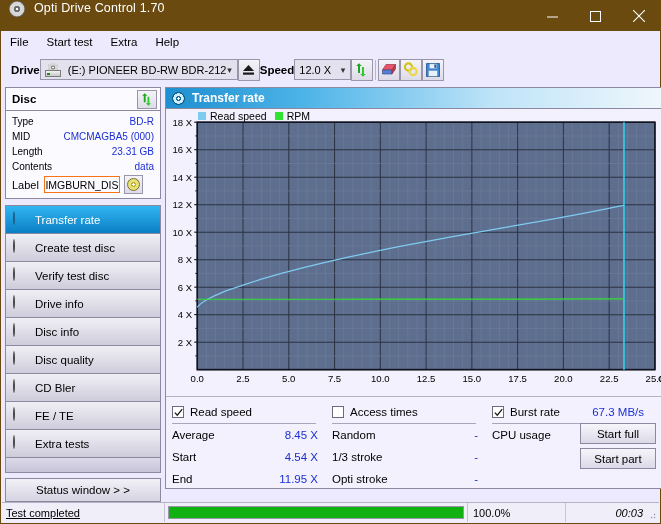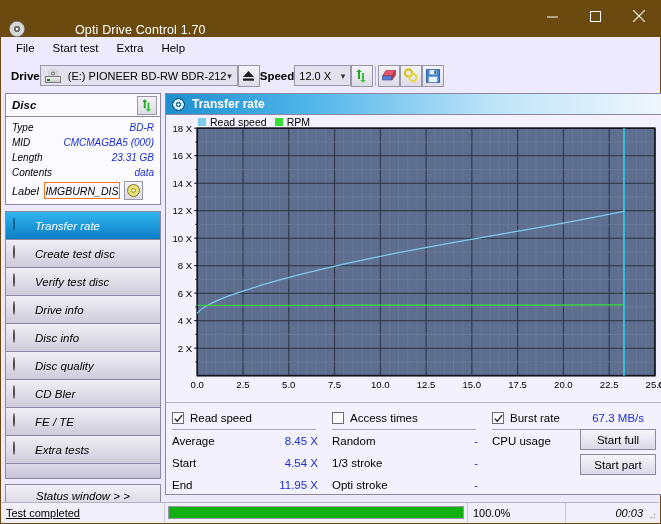--- a/index.html
+++ b/index.html
@@ -11,38 +11,38 @@
     -webkit-font-smoothing:antialiased;
   }
   .window{
     position:absolute;left:0;top:0;width:661px;height:524px;
     border:1px solid #6b4a10;
     box-sizing:border-box;
     background:#eceafc;
   }
   
   .titlebar{
-    height:36px;background:#6b4a10;color:#ffffff;
-    display:flex;align-items:flex-end;position:relative;gap:41px;
+    height:30px;background:#6b4a10;color:#ffffff;
+    display:flex;align-items:flex-start;position:relative;
   }
   .title-icon{
     width:16px;height:16px;margin-left:8px;margin-right:9px;
     border-radius:50%;
     background:radial-gradient(circle at 50% 50%,#ffffff 0 12%,#6f6f6f 13% 28%,#d8d8d8 29% 62%,#a9a9a9 63% 85%,#efefef 86% 100%);
     box-shadow:inset 0 0 1px #000;
     flex:0 0 auto;
   }
   .title-text{font-size:12.5px;letter-spacing:.15px;}
   .wbtns{position:absolute;right:0;top:0;height:30px;display:flex;}
   .wbtn{width:43px;height:30px;display:flex;align-items:center;justify-content:center;color:#fff;}
   .wbtn svg{display:block;}
   
   .menubar{
     height:21px;background:#eceafc;display:flex;align-items:center;
-    padding-left:15px;color:#000;
+    padding-left:9px;color:#000;
   }
   .menu-item{padding:2px 9px 2px 0;margin-right:9px;font-size:11.5px;}
   
   .drivebar{
     height:35px;display:flex;align-items:center;padding-left:10px;
     background:#eceafc;gap:0;
   }
   .lbl-bold{font-weight:bold;font-size:11.5px;color:#000;}
   .combo{
     height:21px;background:#e4e1ee;border:1px solid #9a96aa;
@@ -59,21 +59,21 @@
   .drive-ico .body{position:absolute;left:0;bottom:0;width:16px;height:7px;background:linear-gradient(#f2f2f2,#c8c8c8);border:1px solid #7c7c7c;box-sizing:border-box;}
   .drive-ico .led{position:absolute;left:2px;bottom:2px;width:3px;height:2px;background:#1a8b1a;}
   .drive-ico .disc{position:absolute;left:3px;top:0;width:10px;height:9px;border-radius:50%;background:radial-gradient(circle,#fff 0 14%,#8a8a8a 15% 30%,#d5d5d5 31% 70%,#9e9e9e 71% 100%);}
   .tbtn{
     width:22px;height:22px;border:1px solid #9a96aa;background:linear-gradient(#f4f3f8,#dedbe8);
     display:flex;align-items:center;justify-content:center;box-sizing:border-box;
   }
   .sep{width:1px;height:20px;background:#b9b5c8;margin:0 2px;}
   
   .content{display:flex;padding:0 4px;gap:4px;height:402px;}
-  .left{width:156px;flex:0 0 auto;font-style:italic;}
+  .left{width:156px;flex:0 0 auto;}
   .right{flex:1 1 auto;display:flex;flex-direction:column;}
   
   .panel{border:1px solid #8c88a0;background:#fbfaff;box-sizing:border-box;}
   .panel-head{
     height:22px;display:flex;align-items:center;padding:0 3px 0 6px;
     font-weight:bold;font-size:11.5px;border-bottom:1px solid #8c88a0;
     background:#fbfaff;
   }
   .panel-head .hbtn{margin-left:auto;}
   .panel-body{padding:3px 6px 4px 6px;}

